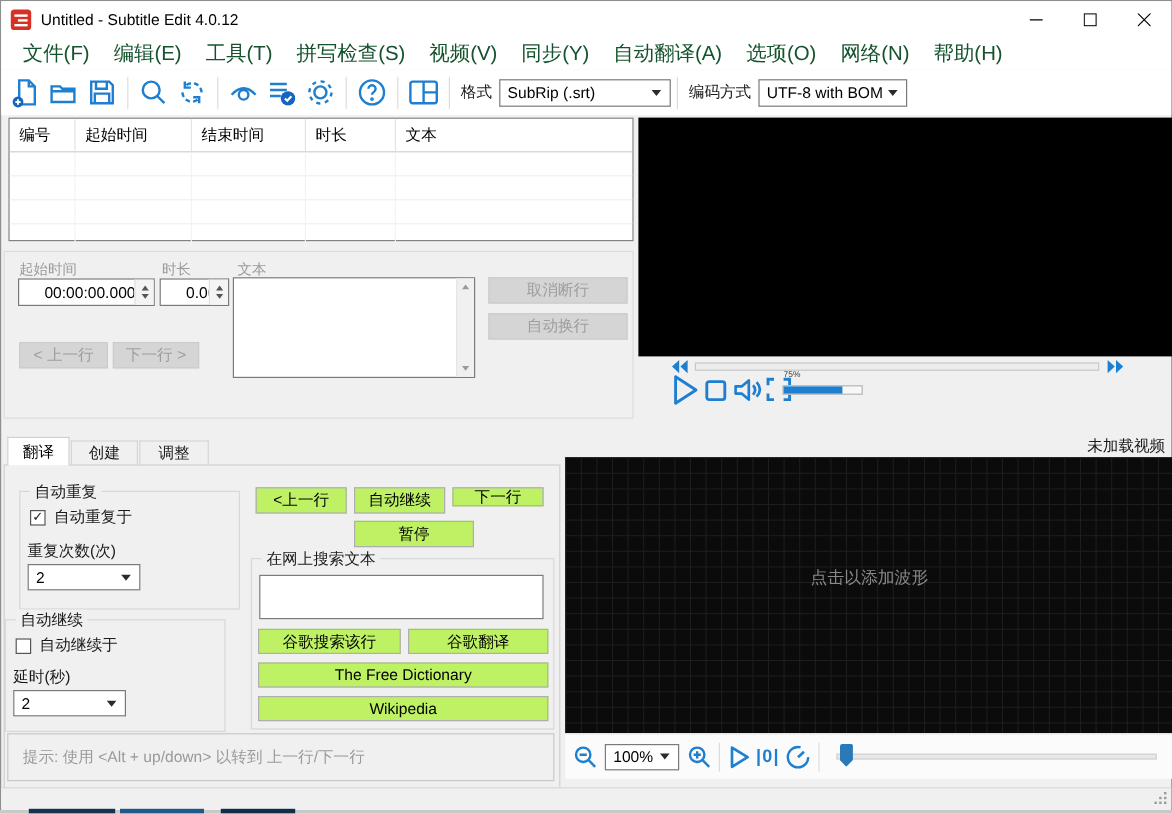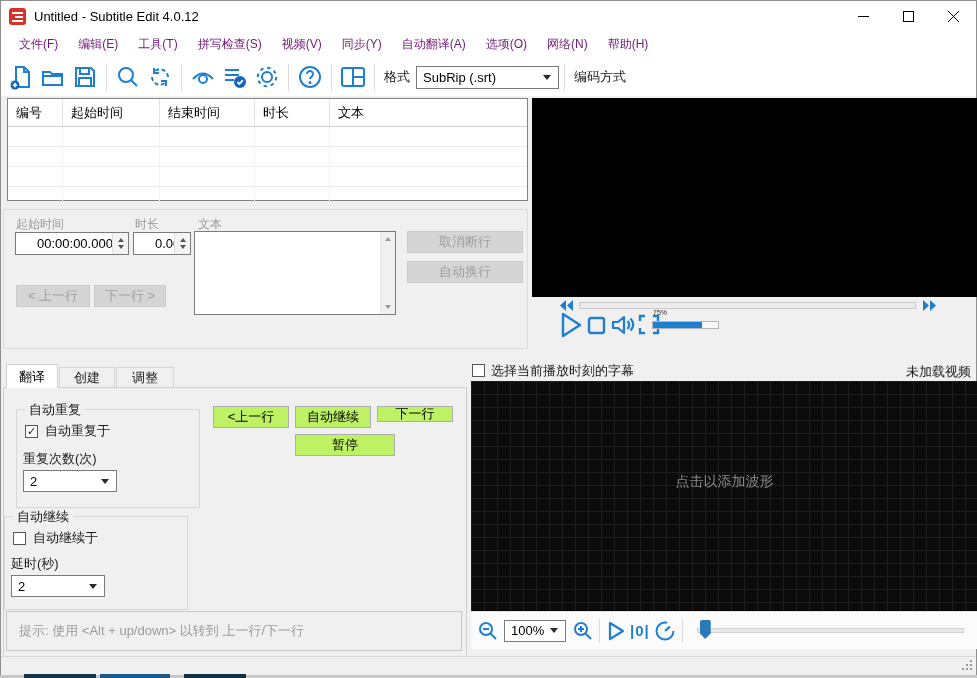--- a/index.html
+++ b/index.html
@@ -12,21 +12,21 @@
   #app-logo{width:17px;height:17px;margin-left:8px;border-radius:3px;background:#d93025;position:relative;flex:0 0 auto}
   #app-logo i{position:absolute;left:3px;height:2px;background:#fff}
   #app-logo i:nth-child(1){top:4px;width:11px}
   #app-logo i:nth-child(2){top:8px;width:8px;left:6px}
   #app-logo i:nth-child(3){top:12px;width:11px}
   #title-text{margin-left:8px;font-size:13px;color:#000}
   #win-controls{margin-left:auto;display:flex;height:100%}
   .win-btn{width:45px;height:100%;display:flex;align-items:center;justify-content:center}
   
   #menubar{position:absolute;left:0;top:30px;width:100%;height:27px;background:#fff;display:flex;align-items:center;padding-left:8px;box-sizing:border-box}
-  .menu-item{font-size:12px;color:#701a75;padding:4px 10px}
+  .menu-item{font-size:17px;color:#14532d;padding:4px 10px}
   
   #toolbar{position:absolute;left:0;top:57px;width:100%;height:38px;background:#fff;display:flex;align-items:center;padding-left:4px;box-sizing:border-box}
   .tb-btn{width:30px;height:30px;display:flex;align-items:center;justify-content:center;margin:0 1px}
   .tb-sep{width:1px;height:27px;background:#dcdcdc;margin:0 5px}
   .tb-label{font-size:13px;color:#1a1a1a;margin:0 6px 0 4px}
   .combo{background:#fff;border:1px solid #7a7a7a;display:flex;align-items:center;box-sizing:border-box;height:23px}
   .combo .cval{flex:1;padding:0 6px;font-size:13px;color:#000;white-space:nowrap;overflow:hidden}
   .combo .carrow{width:0;height:0;border-left:4px solid transparent;border-right:4px solid transparent;border-top:5px solid #2b2b2b;margin:0 7px 0 4px;flex:0 0 auto}
   
   #listview{position:absolute;left:6px;top:97px;width:521px;height:103px;background:#fff;border:1px solid #828282;box-sizing:border-box}
@@ -225,20 +225,24 @@
       </span>
     </div>
     <div class="tb-sep"></div>
     <span class="tb-label">格式</span>
     <div class="combo" style="width:143px">
       <span class="cval">SubRip (.srt)</span>
       <span class="carrow"></span>
     </div>
     <div class="tb-sep"></div>
     <span class="tb-label">编码方式</span>
+    <div class="combo" style="width:124px">
+      <span class="cval">UTF-8 with BOM</span>
+      <span class="carrow"></span>
+    </div>
   </div>
 
   <div id="listview">
     <div id="lv-header">
       <div class="lv-h" style="width:55px">编号</div>
       <div class="lv-h" style="width:97px">起始时间</div>
       <div class="lv-h" style="width:95px">结束时间</div>
       <div class="lv-h" style="width:75px">时长</div>
       <div class="lv-h" style="flex:1;border-right:none">文本</div>
     </div>
@@ -374,29 +378,33 @@
         <span class="cval">2</span>
         <span class="carrow"></span>
       </div>
     </div>
 
     <div class="btn abs" style="left:209px;top:18px;width:76px;height:22px">&lt;上一行</div>
     <div class="btn abs" style="left:291px;top:18px;width:76px;height:22px">自动继续</div>
     <div class="btn abs" style="left:373px;top:18px;width:76px;height:16px">下一行</div>
     <div class="btn abs" style="left:291px;top:46px;width:100px;height:22px">暂停</div>
 
+    <div class="group" style="left:205px;top:77px;width:251px;height:141px">
+      <span class="group-title">在网上搜索文本</span>
+      <div class="abs" style="left:6px;top:13px;width:237px;height:37px;background:#fff;border:1px solid #7a7a7a;box-sizing:border-box;font-size:13px"></div>
+      <div class="btn abs" style="left:5px;top:58px;width:119px;height:21px">谷歌搜索该行</div>
+      <div class="btn abs" style="left:130px;top:58px;width:117px;height:21px">谷歌翻译</div>
+      <div class="btn abs" style="left:5px;top:86px;width:242px;height:21px">The Free Dictionary</div>
+      <div class="btn abs" style="left:5px;top:114px;width:242px;height:21px">Wikipedia</div>
+    </div>
   </div>
   <div id="hint-box">
     <span id="hint-text">提示: 使用 &lt;Alt + up/down&gt; 以转到 上一行/下一行</span>
   </div>
 
-  <div id="wf-select-row">
-    <span class="cb"></span>
-    <span style="font-size:13px;color:#1a1a1a">选择当前播放时刻的字幕</span>
-  </div>
   <span id="wf-no-video">未加载视频</span>
 
   <div id="waveform">
     <span id="wf-placeholder">点击以添加波形</span>
   </div>
 
   <div id="wf-controls">
     <span style="margin-left:6px">
       <svg width="21" height="21" viewBox="0 0 21 21" fill="none" stroke="#1e7fd0" stroke-width="2">
         <circle cx="9" cy="9" r="6"></circle>

